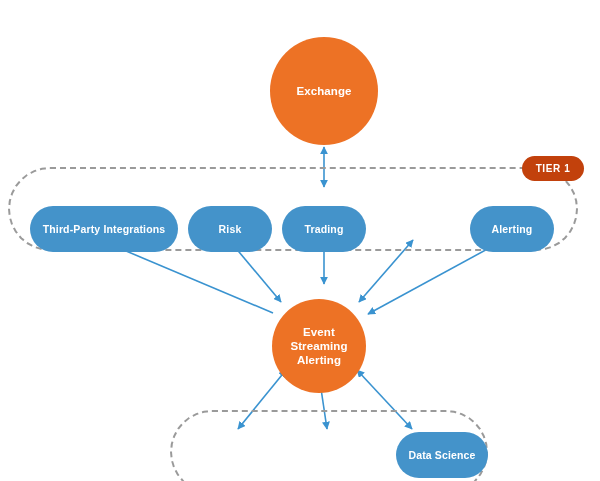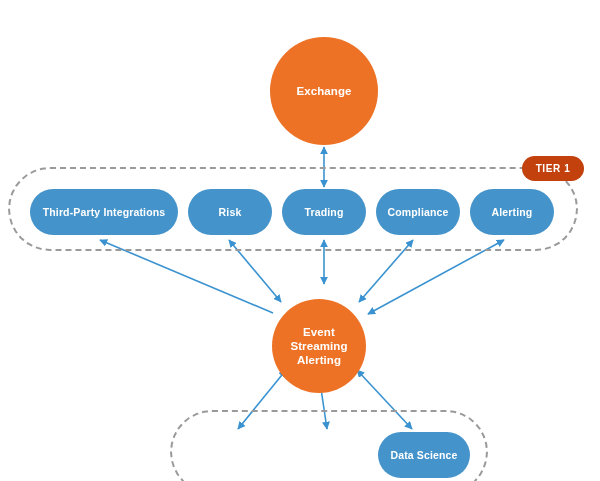--- a/index.html
+++ b/index.html
@@ -107,33 +107,33 @@
     border-radius: 23px;
     display: flex;
     align-items: center;
     justify-content: center;
     text-align: center;
     font-size: 10.5px;
     font-weight: bold;
     letter-spacing: 0.15px;
     box-sizing: border-box;
     height: 46px;
-    top: 161px;
+    top: 178px;
   }
   .pill.tier2 {
     top: 404px;
   }
   #pill-third-party { left: 30px;  width: 148px; }
   #pill-risk        { left: 188px; width: 84px;  }
   #pill-trading     { left: 282px; width: 84px;  }
   #pill-compliance  { left: 376px; width: 84px;  }
   #pill-alerting    { left: 470px; width: 84px;  }
   #pill-reporting   { left: 190px; width: 92px;  }
   #pill-back-office { left: 288px; width: 84px;  }
-  #pill-data-science{ left: 378px; width: 92px;  }
+  #pill-data-science{ left: 396px; width: 92px;  }
 </style>
 </head>
 <body>
 
 <div id="diagram">
 
   <svg id="edges" viewBox="0 0 600 481" xmlns="http://www.w3.org/2000/svg">
     <defs>
       <marker id="arrow-end" viewBox="0 0 10 10" refX="9" refY="5" markerWidth="5" markerHeight="5" orient="auto-start-reverse">
         <path d="M 0 0 L 10 5 L 0 10 z" fill="#3A93D0"></path>
@@ -163,21 +163,20 @@
   </svg>
 
   <div id="node-exchange" class="node-circle">Exchange</div>
 
   <div id="tier1-box" class="tier-box"></div>
   <div id="tier1-badge" class="tier-badge">TIER 1</div>
 
   <div id="pill-third-party" class="pill">Third-Party Integrations</div>
   <div id="pill-risk" class="pill">Risk</div>
   <div id="pill-trading" class="pill">Trading</div>
-  <div id="pill-compliance" class="pill">Compliance</div>
   <div id="pill-alerting" class="pill">Alerting</div>
 
   <div id="node-platform" class="node-circle">
     <span>
       <span>Event Streaming</span><br>
       <span>Alerting</span>
     </span>
   </div>
 
   <div id="tier2-box" class="tier-box"></div>

